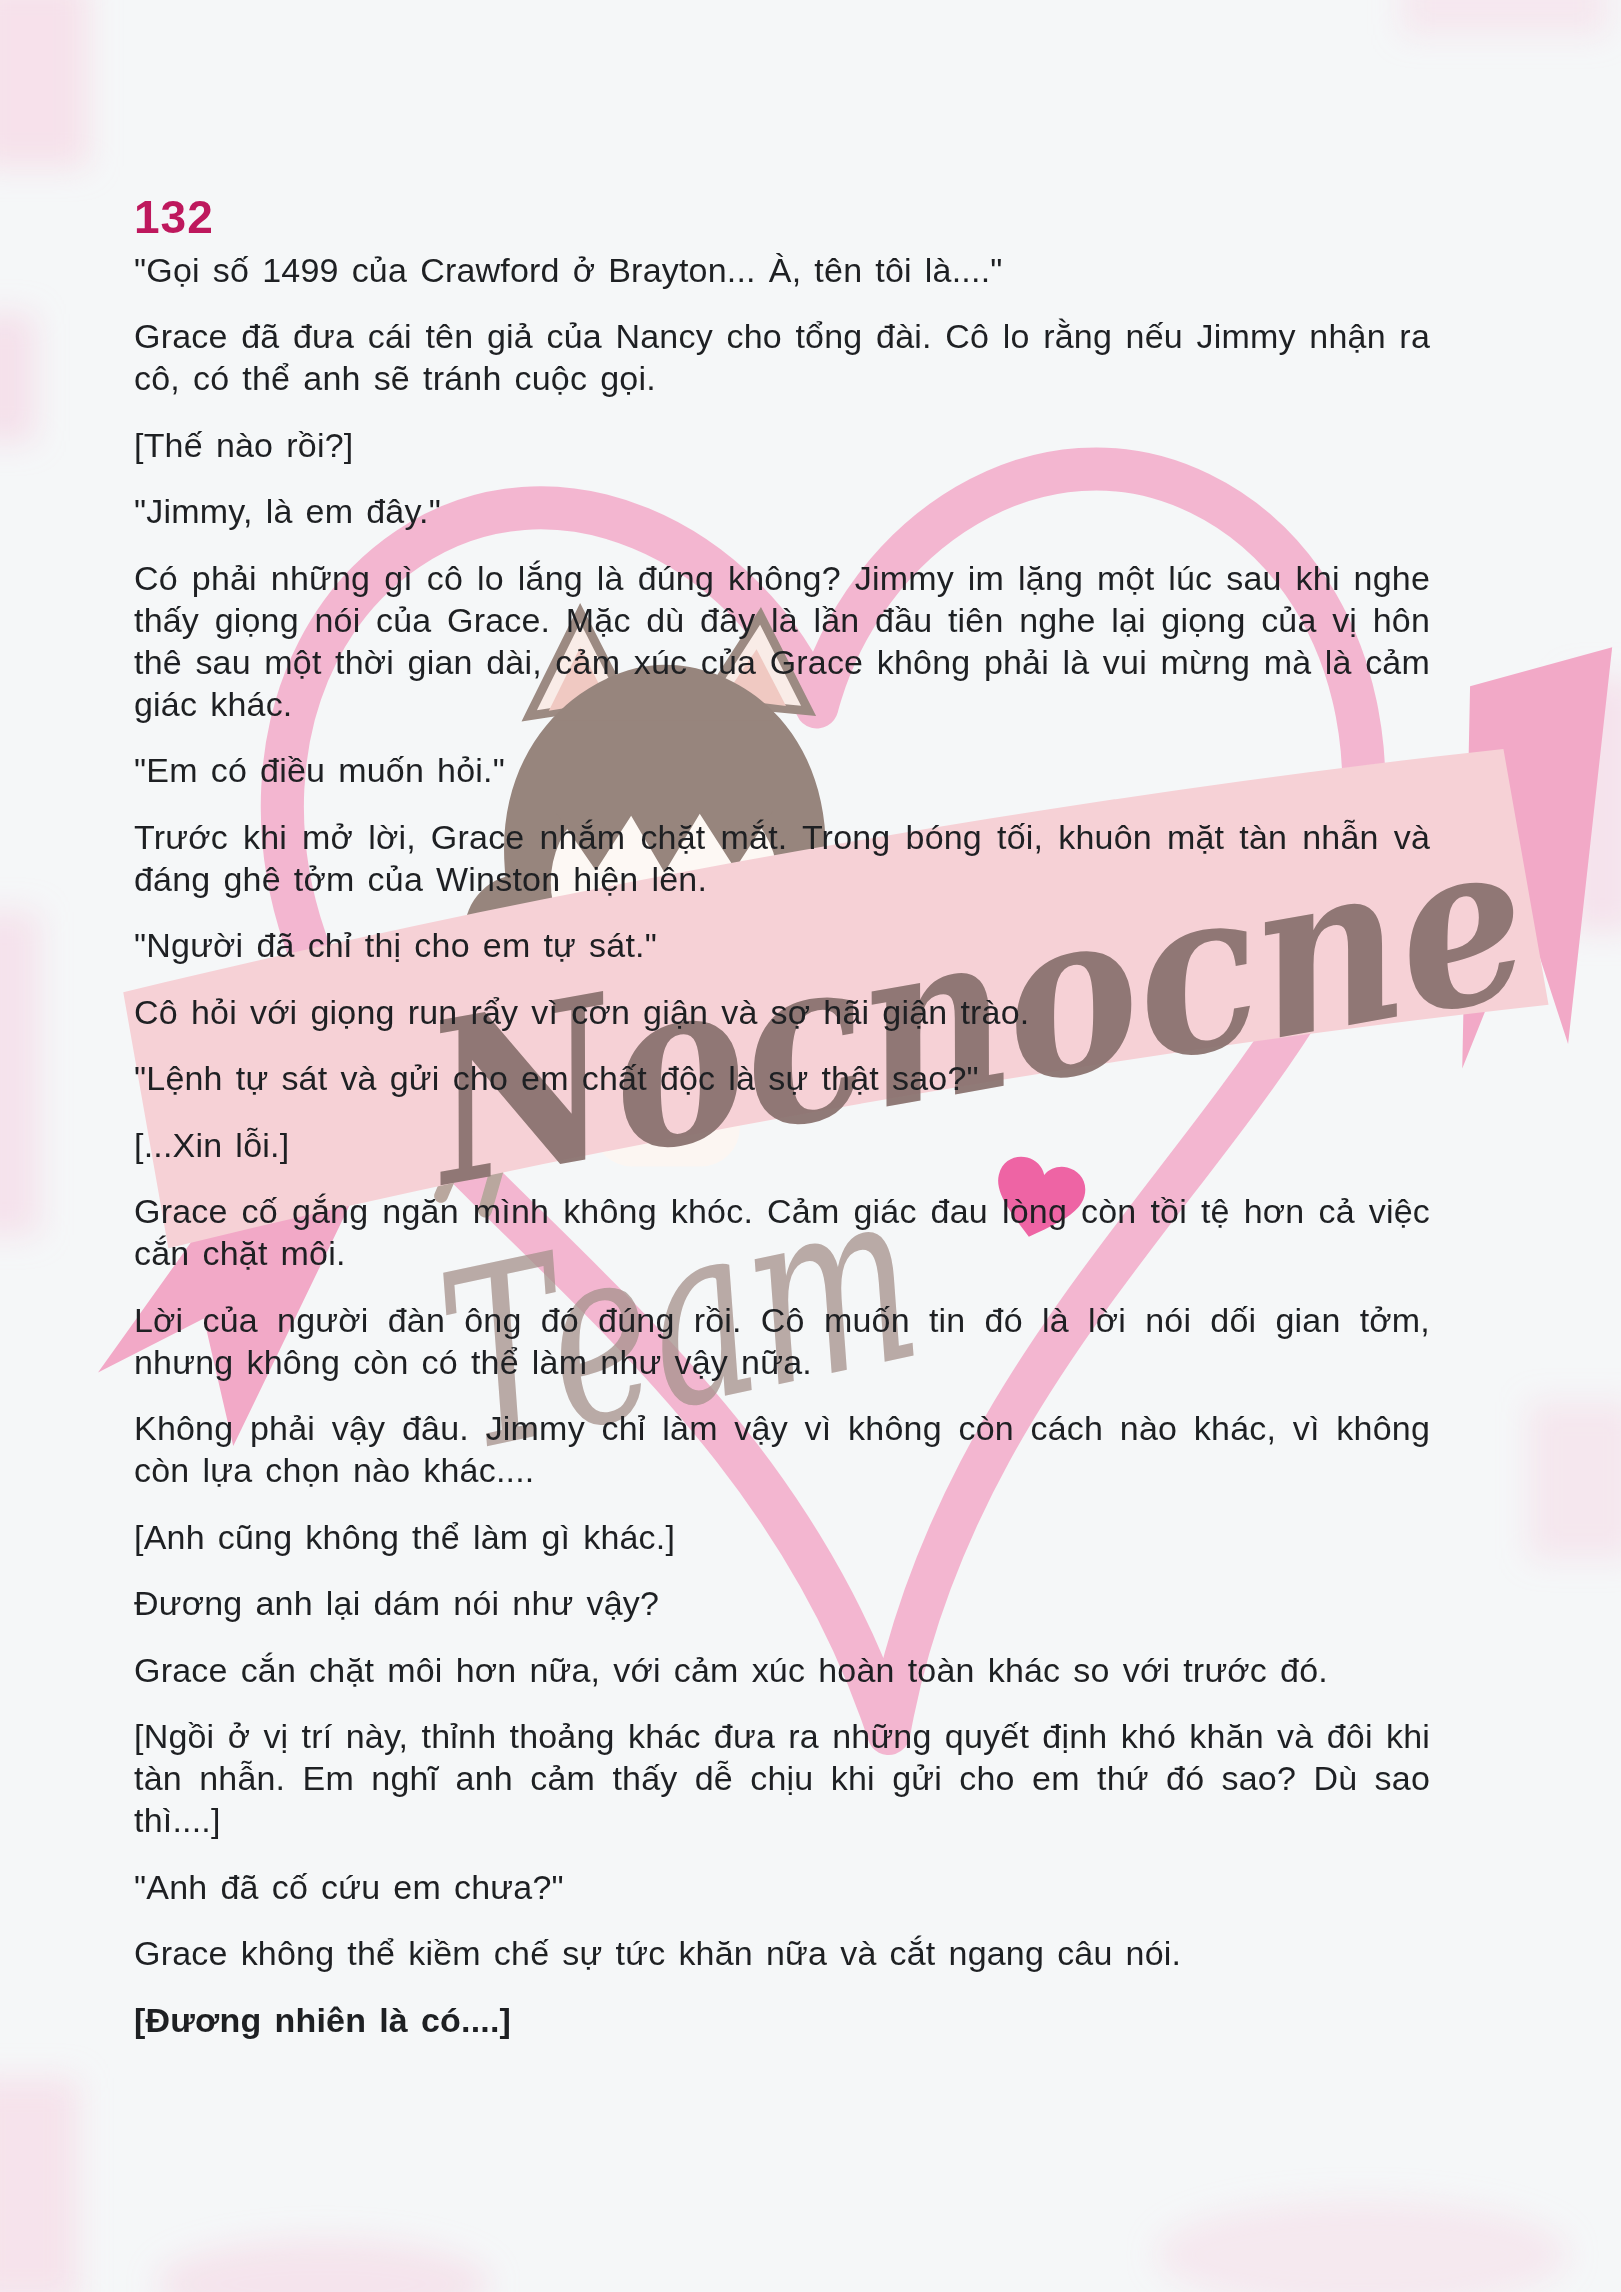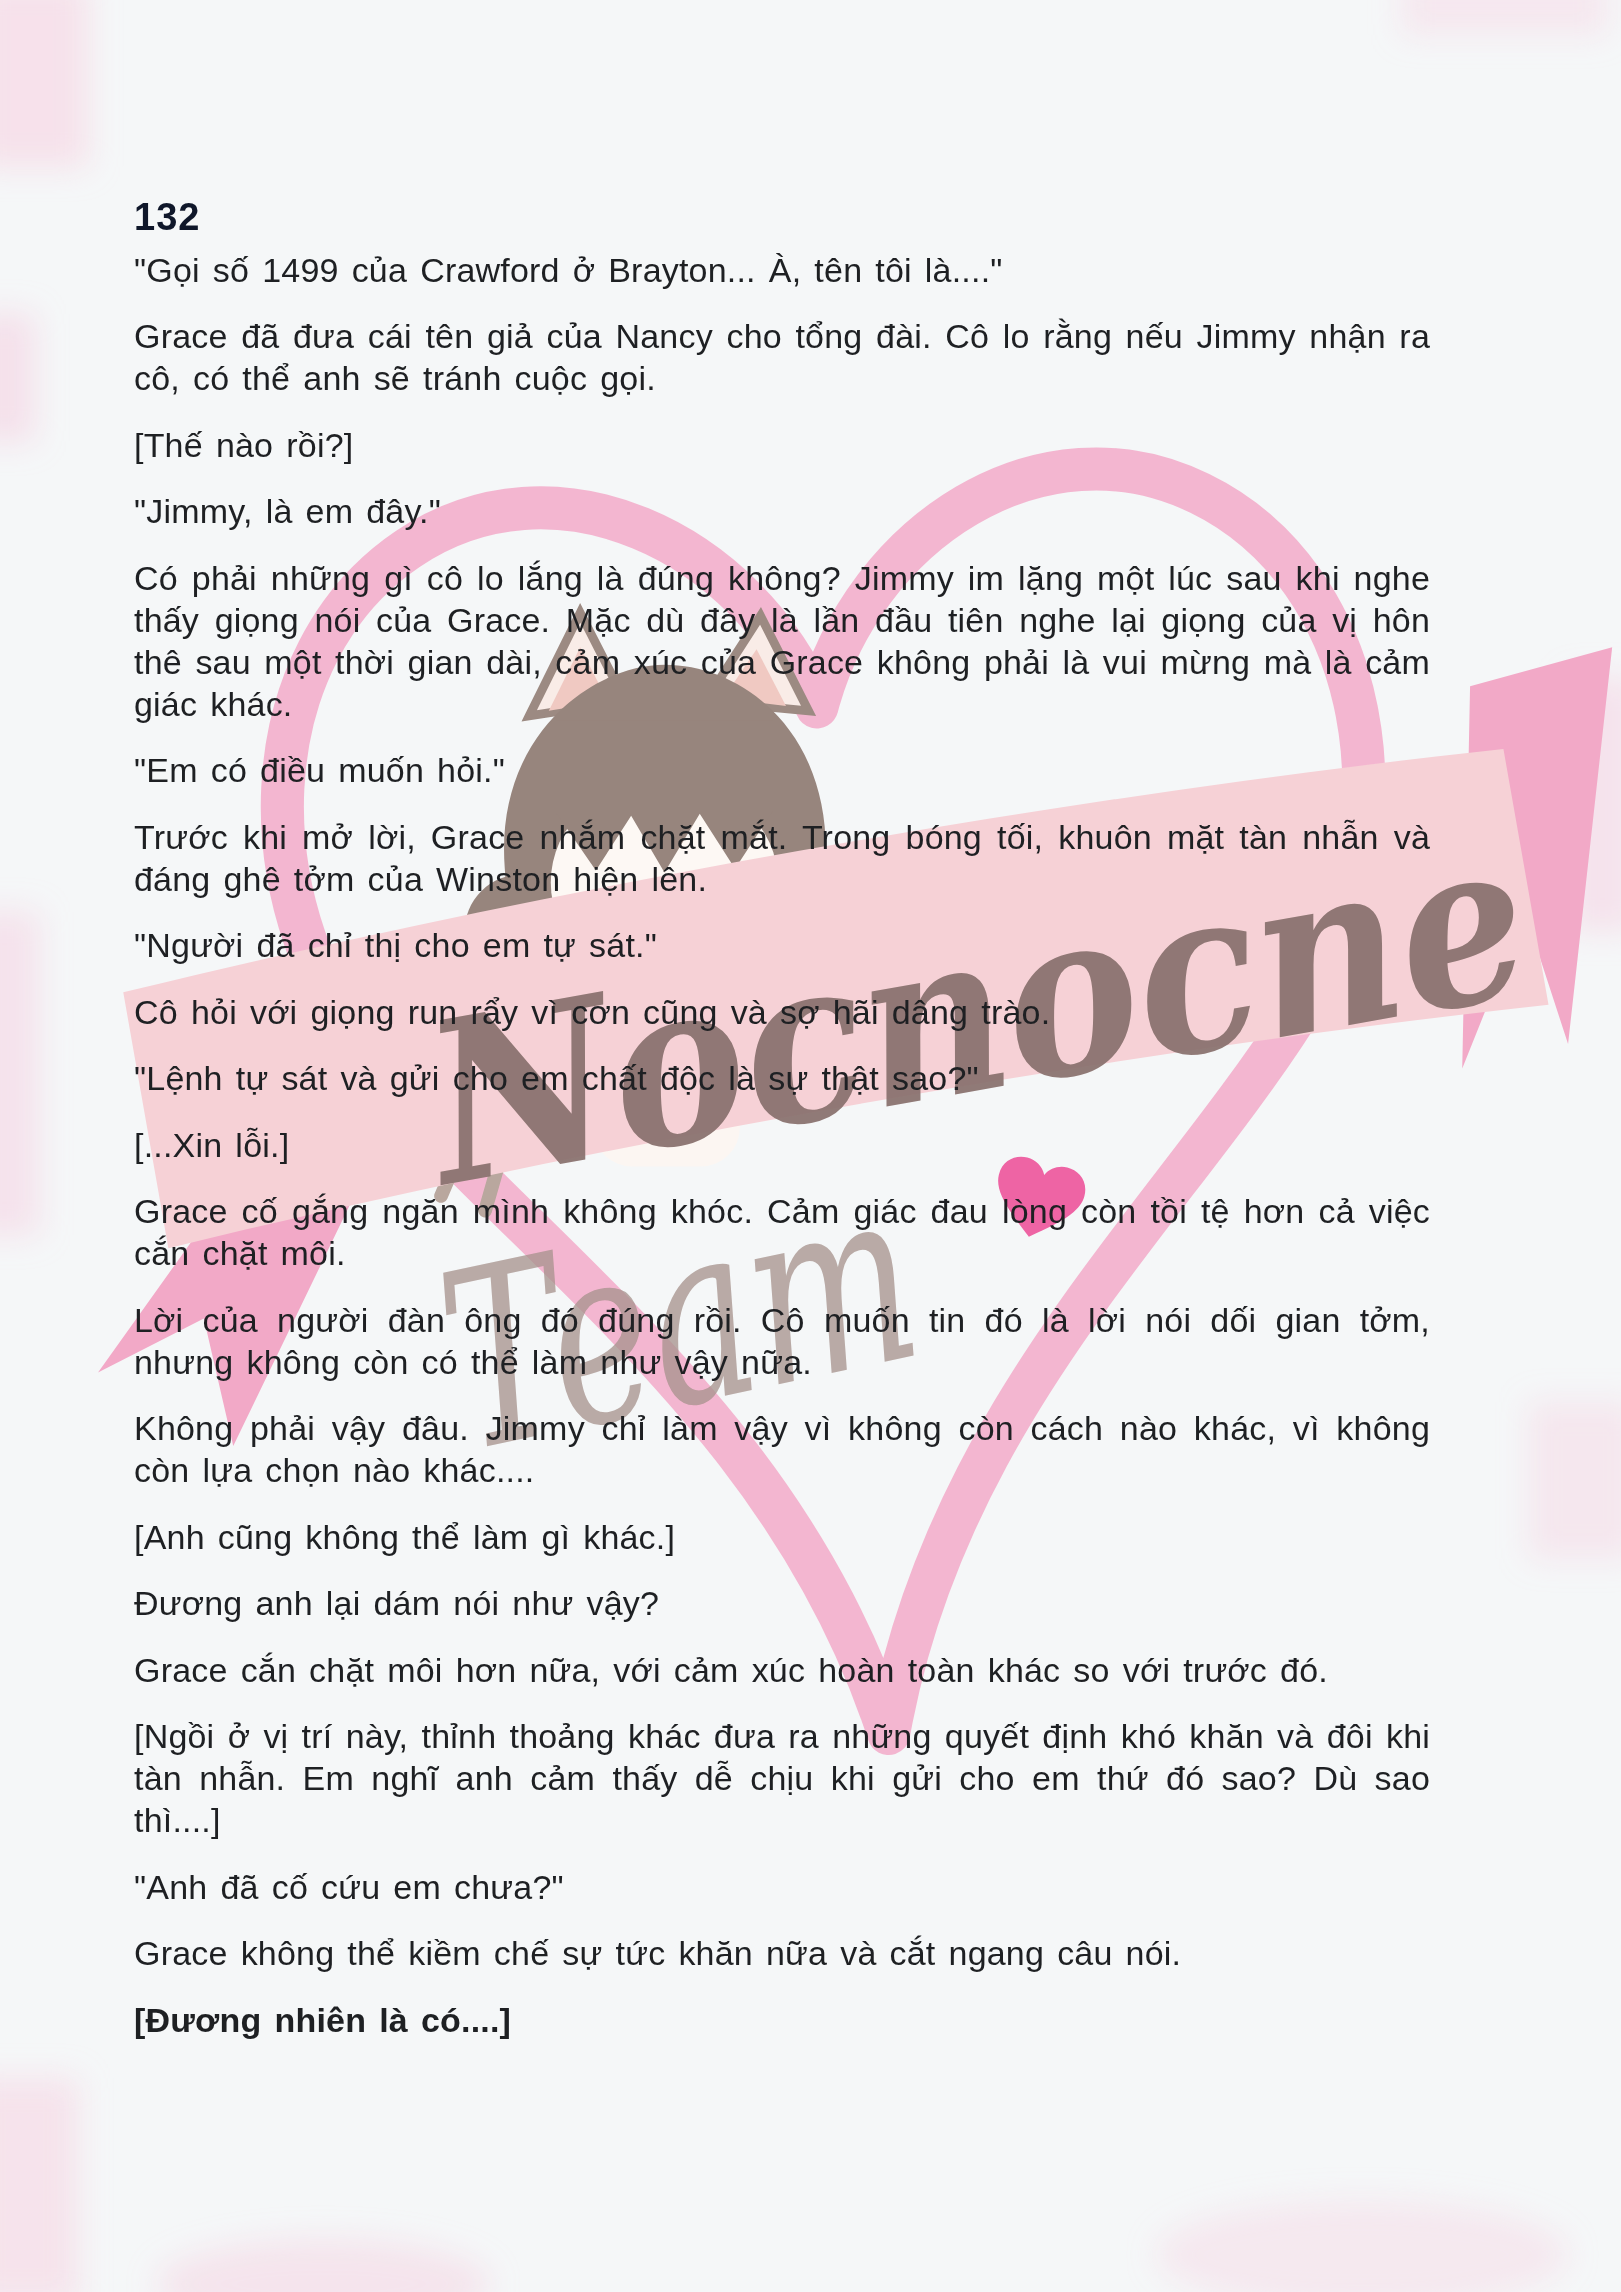--- a/index.html
+++ b/index.html
@@ -12,22 +12,22 @@
   }
   .watermark-layer {
     position:absolute; left:0; top:0; width:1621px; height:2293px;
     z-index:0;
   }
   .content {
     position:absolute; left:134px; top:196px; width:1296px;
     z-index:2;
   }
   .page-number {
-    color:#0f172a;
-    font-size:38px;
+    color:#be185d;
+    font-size:46px;
     font-weight:bold;
     line-height:43px;
     margin:0 0 9.8px 0;
     letter-spacing:1px;
   }
   .para {
     margin:0 0 24.5px 0;
     font-size:34px;
     line-height:42px;
     color:#1e2023;
@@ -124,21 +124,21 @@
   <div class="content">
     <h1 class="page-number">132</h1>
     <p class="para">"Gọi số 1499 của Crawford ở Brayton... À, tên tôi là...."</p>
     <p class="para">Grace đã đưa cái tên giả của Nancy cho tổng đài. Cô lo rằng nếu Jimmy nhận ra cô, có thể anh sẽ tránh cuộc gọi.</p>
     <p class="para">[Thế nào rồi?]</p>
     <p class="para">"Jimmy, là em đây."</p>
     <p class="para">Có phải những gì cô lo lắng là đúng không? Jimmy im lặng một lúc sau khi nghe thấy giọng nói của Grace. Mặc dù đây là lần đầu tiên nghe lại giọng của vị hôn thê sau một thời gian dài, cảm xúc của Grace không phải là vui mừng mà là cảm giác khác.</p>
     <p class="para">"Em có điều muốn hỏi."</p>
     <p class="para">Trước khi mở lời, Grace nhắm chặt mắt. Trong bóng tối, khuôn mặt tàn nhẫn và đáng ghê tởm của Winston hiện lên.</p>
     <p class="para">"Người đã chỉ thị cho em tự sát."</p>
-    <p class="para">Cô hỏi với giọng run rẩy vì cơn cũng và sợ hãi dâng trào.</p>
+    <p class="para">Cô hỏi với giọng run rẩy vì cơn giận và sợ hãi giận trào.</p>
     <p class="para">"Lệnh tự sát và gửi cho em chất độc là sự thật sao?"</p>
     <p class="para">[...Xin lỗi.]</p>
     <p class="para">Grace cố gắng ngăn mình không khóc. Cảm giác đau lòng còn tồi tệ hơn cả việc cắn chặt môi.</p>
     <p class="para">Lời của người đàn ông đó đúng rồi. Cô muốn tin đó là lời nói dối gian tởm, nhưng không còn có thể làm như vậy nữa.</p>
     <p class="para">Không phải vậy đâu. Jimmy chỉ làm vậy vì không còn cách nào khác, vì không còn lựa chọn nào khác....</p>
     <p class="para">[Anh cũng không thể làm gì khác.]</p>
     <p class="para">Đương anh lại dám nói như vậy?</p>
     <p class="para">Grace cắn chặt môi hơn nữa, với cảm xúc hoàn toàn khác so với trước đó.</p>
     <p class="para">[Ngồi ở vị trí này, thỉnh thoảng khác đưa ra những quyết định khó khăn và đôi khi tàn nhẫn. Em nghĩ anh cảm thấy dễ chịu khi gửi cho em thứ đó sao? Dù sao thì....]</p>
     <p class="para">"Anh đã cố cứu em chưa?"</p>

